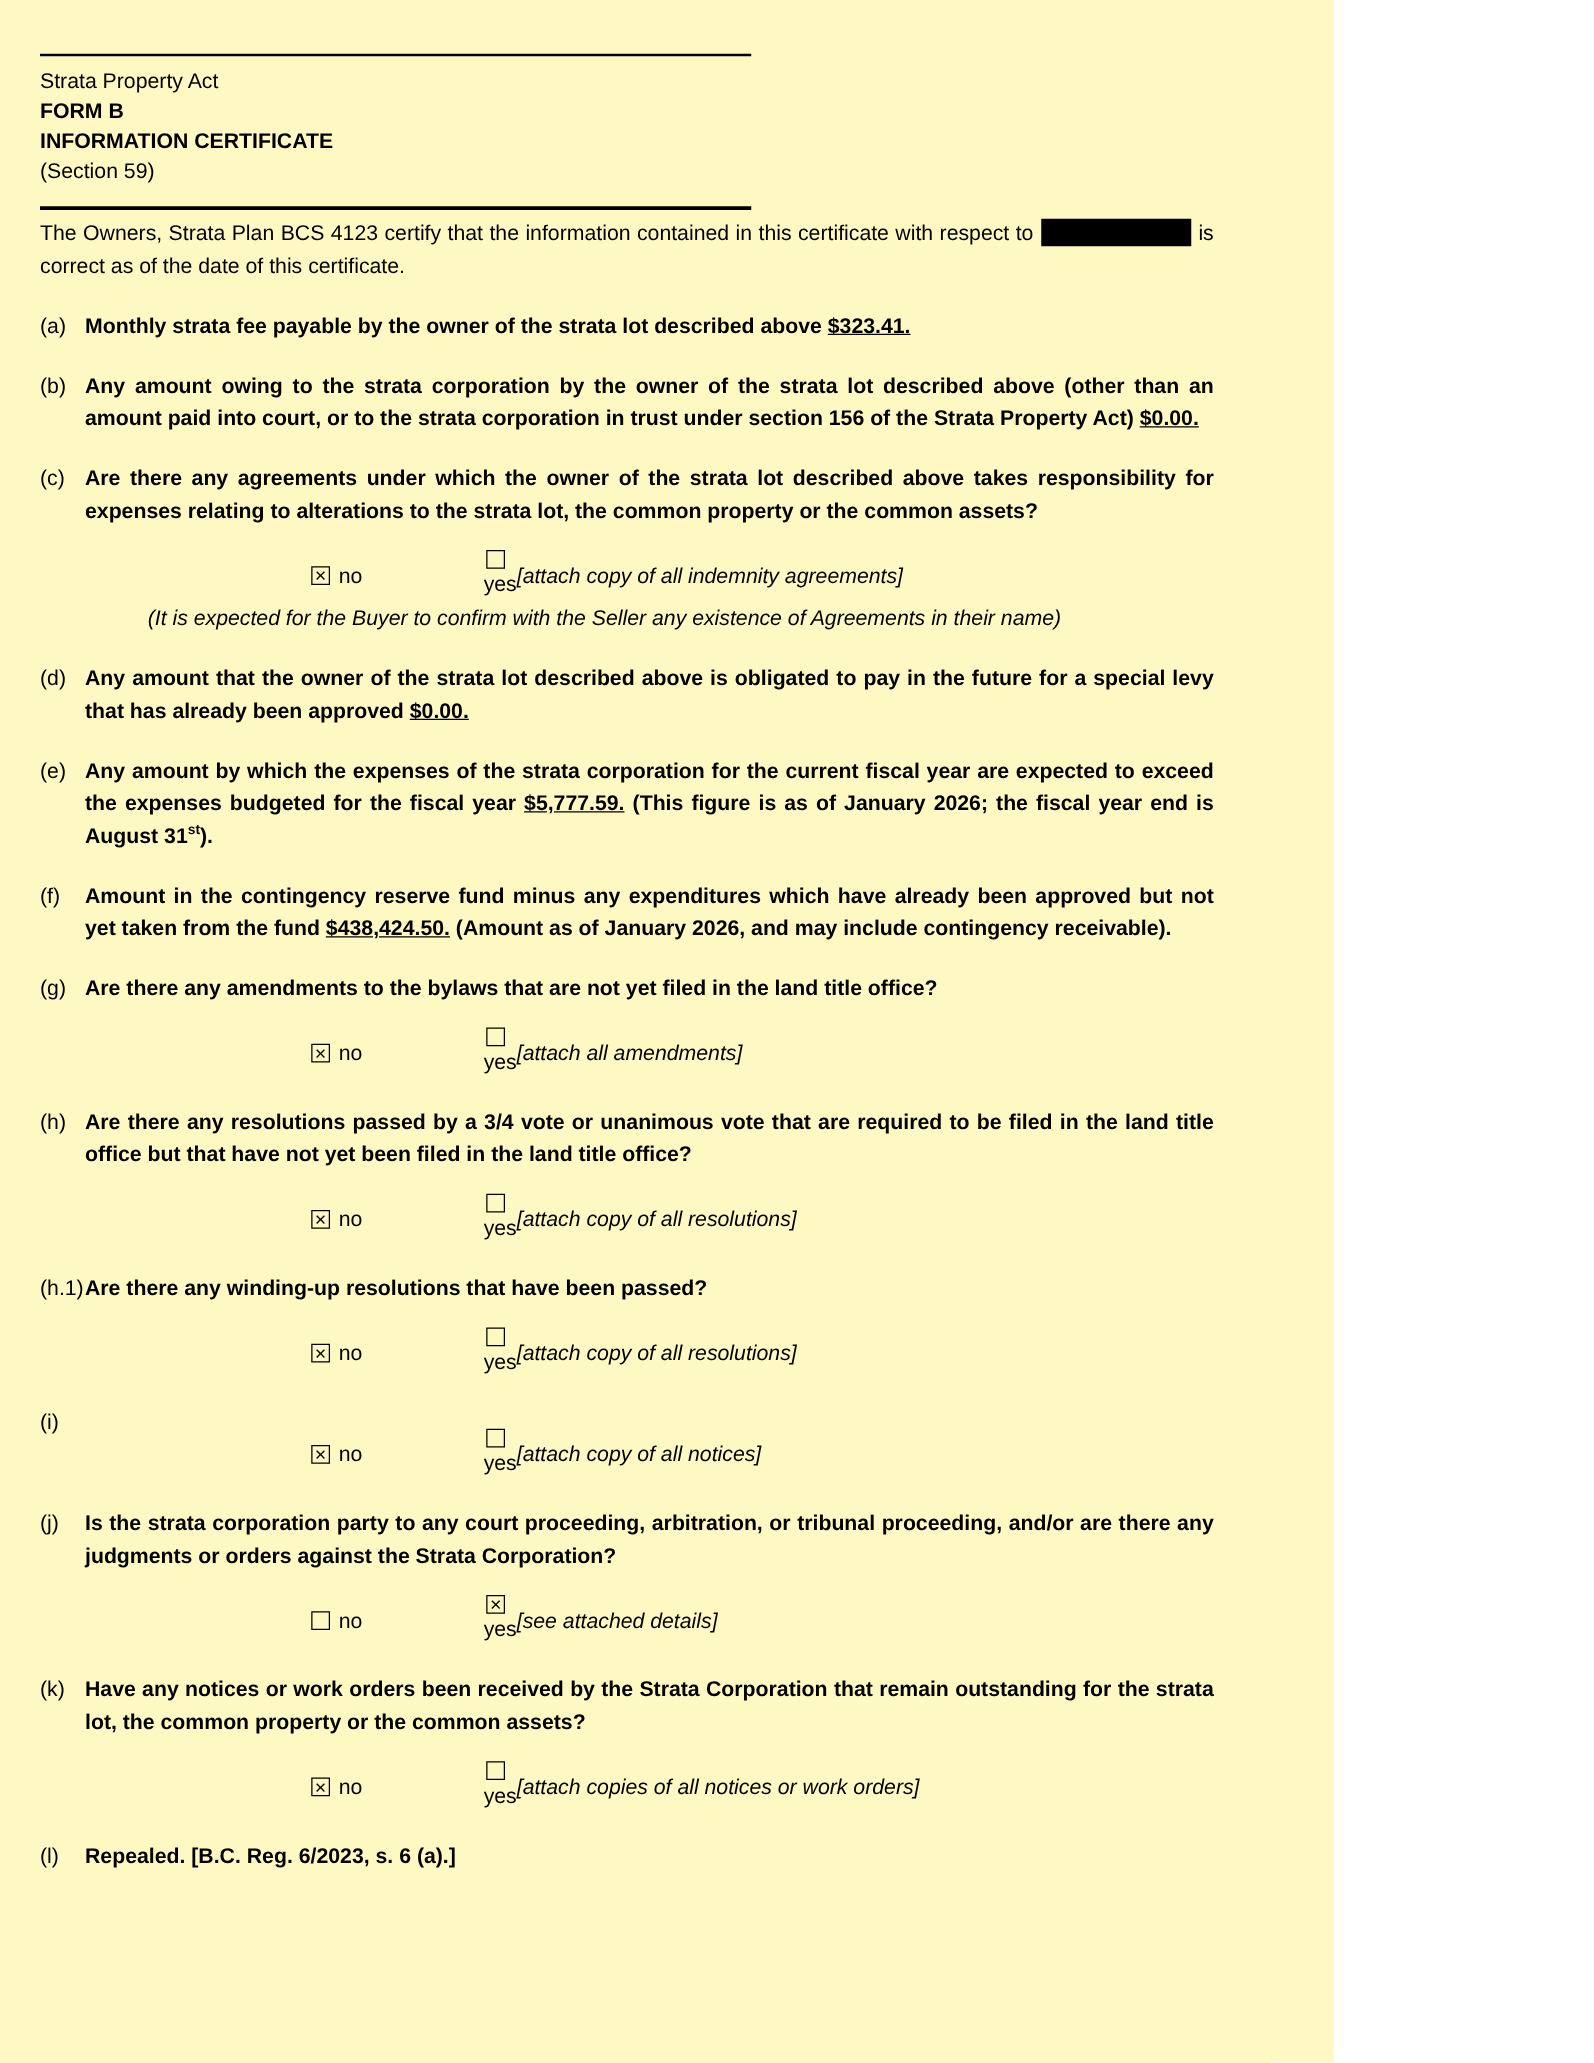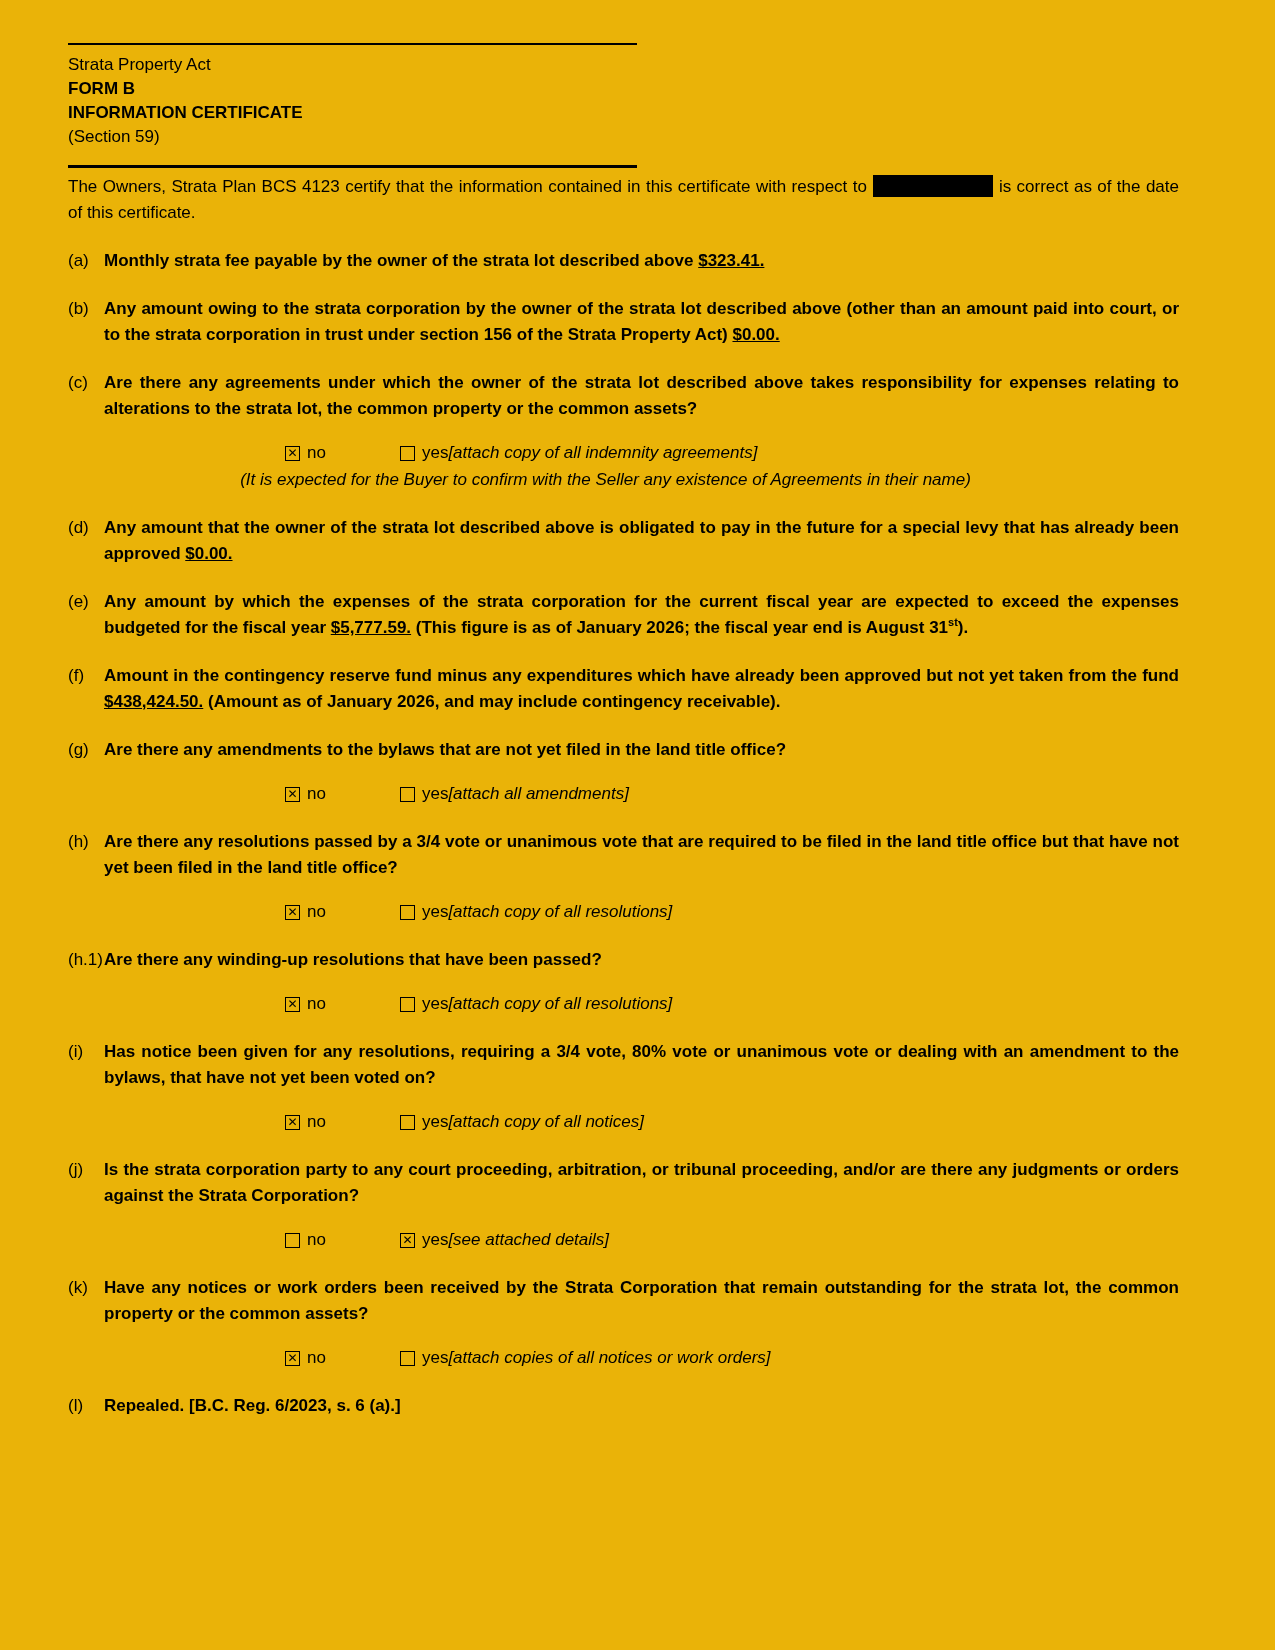--- a/index.html
+++ b/index.html
@@ -1,45 +1,45 @@
 <!DOCTYPE html>
 <html><head>
 <meta charset="utf-8">
 <style>
   html,body{margin:0;padding:0;background:#ffffff;}
   .page{
     position:relative;
-    width:1275px;height:1650px;
-    background:#eab308;
+    width:1067px;height:1650px;
+    background:#fef9c3;
     color:#000000;
     font-family:"Liberation Sans","DejaVu Sans",sans-serif;
     font-size:17px;line-height:26px;
     box-sizing:border-box;
-    padding:43px 96px 0 68px;
+    padding:43px 96px 0 32px;
     overflow:hidden;
   }
   .rule{border:none;border-top:2px solid #000;width:569px;margin:0 0 8px 0;}
   .rule.thick{border-top-width:3px;margin:16px 0 6px 0;}
   .hdr{line-height:24px;}
   .hdr .b{font-weight:bold;}
   .intro{text-align:justify;}
   .redaction{display:inline-block;width:120px;height:22px;background:#000;vertical-align:-5px;margin:0 6px;}
   .items{display:block;}
   .item{display:flex;margin-top:22px;}
   .item-label{min-width:36px;flex-shrink:0;}
   .item-body{flex:1;min-width:0;}
   .item-text{text-align:justify;font-weight:bold;}
   .item-text span.u{text-decoration:underline;}
   .item-text span.sup{vertical-align:super;font-size:11px;line-height:0;}
   .payment-line{padding-left:251px;}
   .payment-line .blank{letter-spacing:1px;}
   .checkbox-row{display:flex;align-items:center;margin-top:18px;}
   .cb-group{display:inline-flex;align-items:center;white-space:nowrap;}
   .cb-group.cb-no{margin-left:181px;}
-  .cb-group.cb-yes{margin-left:74px;}
+  .cb-group.cb-yes{margin-left:97px;flex-direction:column;}
   .cb{
     width:15px;height:15px;
     border:1.6px solid #000;box-sizing:border-box;
     display:inline-flex;align-items:center;justify-content:center;
     margin-right:7px;font-size:12px;line-height:1;font-weight:bold;
   }
   .attach{font-style:italic;white-space:nowrap;}
   .note{font-style:italic;text-align:center;margin-top:1px;padding-right:72px;}
 </style>
 </head>
@@ -155,21 +155,20 @@
               <span class="cb"></span>
               <span class="cb-label">yes</span>
             </span>
             <span class="attach">[attach copy of all resolutions]</span>
           </div>
         </div>
       </div>
       <div class="item">
         <div class="item-label">(i)</div>
         <div class="item-body">
-          <div class="item-text"><span>Has notice been given for any resolutions, requiring a 3/4 vote, 80% vote or unanimous vote or dealing with an amendment to the bylaws, that have not yet been voted on?</span></div>
           <div class="checkbox-row">
             <span class="cb-group cb-no">
               <span class="cb">✕</span>
               <span class="cb-label">no</span>
             </span>
             <span class="cb-group cb-yes">
               <span class="cb"></span>
               <span class="cb-label">yes</span>
             </span>
             <span class="attach">[attach copy of all notices]</span>

